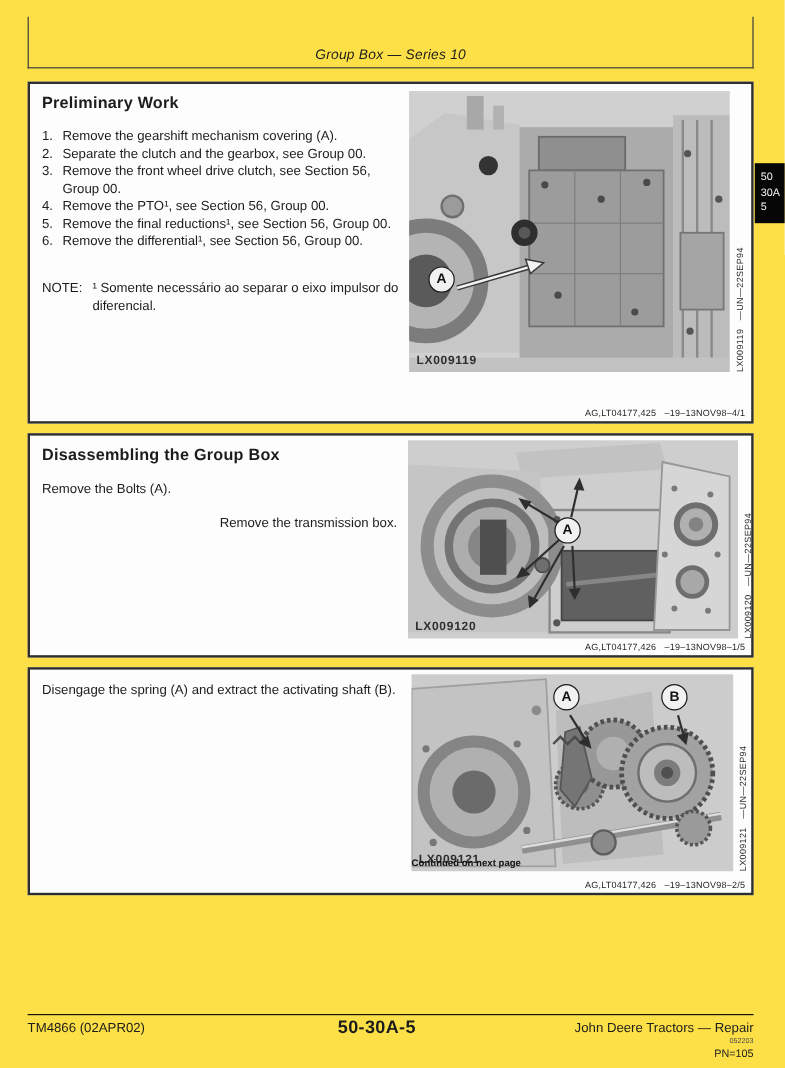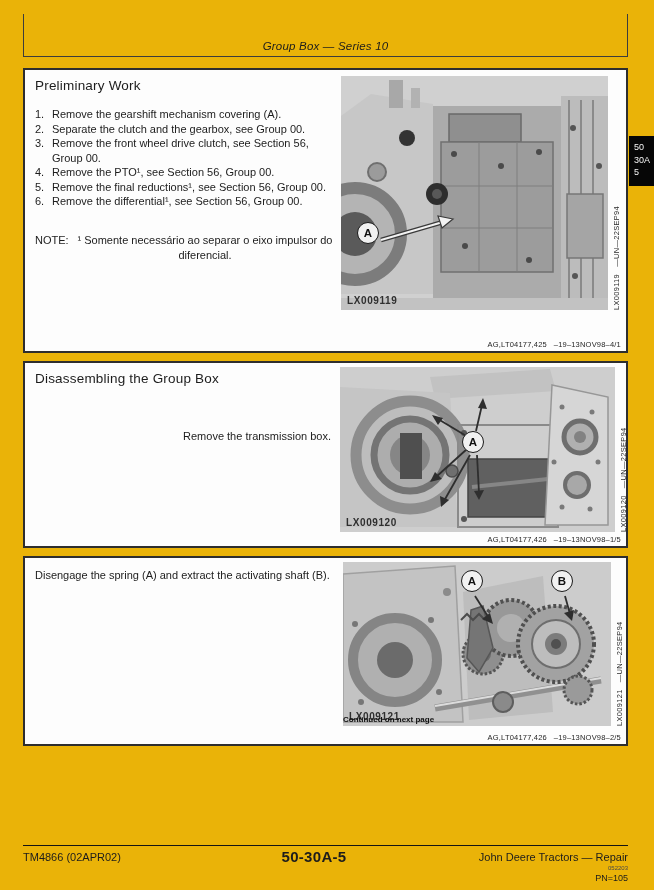--- a/index.html
+++ b/index.html
@@ -1,45 +1,45 @@
 <!DOCTYPE html>
 <html><head>
 <meta charset="utf-8">
 <style>
   * { box-sizing: border-box; }
   html,body { margin:0; padding:0; background:#ffffff; }
   .page {
-    position:relative; width:654px; height:890px; background:#eab308;
+    position:relative; width:654px; height:890px; background:#fde047;
     font-family:"Liberation Sans", sans-serif; color:#1c1c1c; overflow:hidden;
   }
   
   .page-header {
     position:absolute; left:23px; top:14px; width:605px; height:43px;
     border-left:1.5px solid #3c3c3c; border-right:1.5px solid #3c3c3c; border-bottom:1.5px solid #3c3c3c;
     display:flex; align-items:flex-end; justify-content:center; padding-bottom:4px;
   }
   .page-header .title { font-style:italic; font-size:11.5px; letter-spacing:.2px; }
 
   
   .sect-box { position:absolute; left:23px; width:605px; border:2px solid #2e2e2e; background:#fdfdfd; }
   #box1 { top:68px;  height:285px; }
   #box2 { top:361px; height:187px; }
   #box3 { top:556px; height:190px; }
 
-  .sect-title { position:absolute; left:10px; top:8px; font-size:13.5px; font-weight:normal; letter-spacing:.2px; }
+  .sect-title { position:absolute; left:10px; top:8px; font-size:13.5px; font-weight:bold; letter-spacing:.2px; }
 
   .olist { position:absolute; left:10px; top:37px; width:300px; font-size:11px; line-height:14.5px; }
   .li { display:flex; }
   .li .num { width:17px; flex:0 0 17px; }
   .li .txt { flex:1; }
 
   .note { position:absolute; left:10px; top:163px; width:300px; display:flex;
           font-size:11px; line-height:14.5px; }
   .note .note-label { width:42px; flex:0 0 42px; }
-  .note .note-text { flex:1; max-width:256px;text-align:center; }
+  .note .note-text { flex:1; max-width:256px; }
 
   .para { position:absolute; left:10px; width:296px; font-size:11px; line-height:14.5px; }
 
   
   .photo { position:absolute; background:#d0d0d0; }
   .photo svg { display:block; width:100%; height:100%; }
   .photo-id {
     position:absolute; left:6px; bottom:4px; font-size:10px; font-weight:bold;
     color:#2f2f2f; letter-spacing:.6px;
   }
@@ -160,20 +160,21 @@
       <div class="callout" style="left:16px; top:146px;">A</div>
       <div class="photo-id">LX009119</div>
       <div class="side-cap">LX009119   —UN—22SEP94</div>
     </div>
 
     <div class="fig-ref">AG,LT04177,425   –19–13NOV98–4/1</div>
   </div>
 
   <div class="sect-box" id="box2">
     <div class="sect-title">Disassembling the Group Box</div>
+    <div class="para" style="top:38px;">Remove the Bolts (A).</div>
     <div class="para" style="top:66px;text-align:right;">Remove the transmission box.</div>
 
     <div class="photo" style="left:315px; top:4px; width:275px; height:165px;">
       <svg viewBox="0 0 275 165">
         <rect width="275" height="165" fill="#cecece"></rect>
         <polygon points="90,10 210,2 216,24 95,32" fill="#c2c2c2"></polygon>
         <polygon points="0,20 110,26 118,160 0,160" fill="#c5c5c5"></polygon>
         <circle cx="70" cy="88" r="54" fill="#bdbdbd" stroke="#8d8d8d" stroke-width="11"></circle>
         <circle cx="70" cy="88" r="36" fill="#adadad" stroke="#747474" stroke-width="7"></circle>
         <circle cx="70" cy="88" r="20" fill="#868686"></circle>

